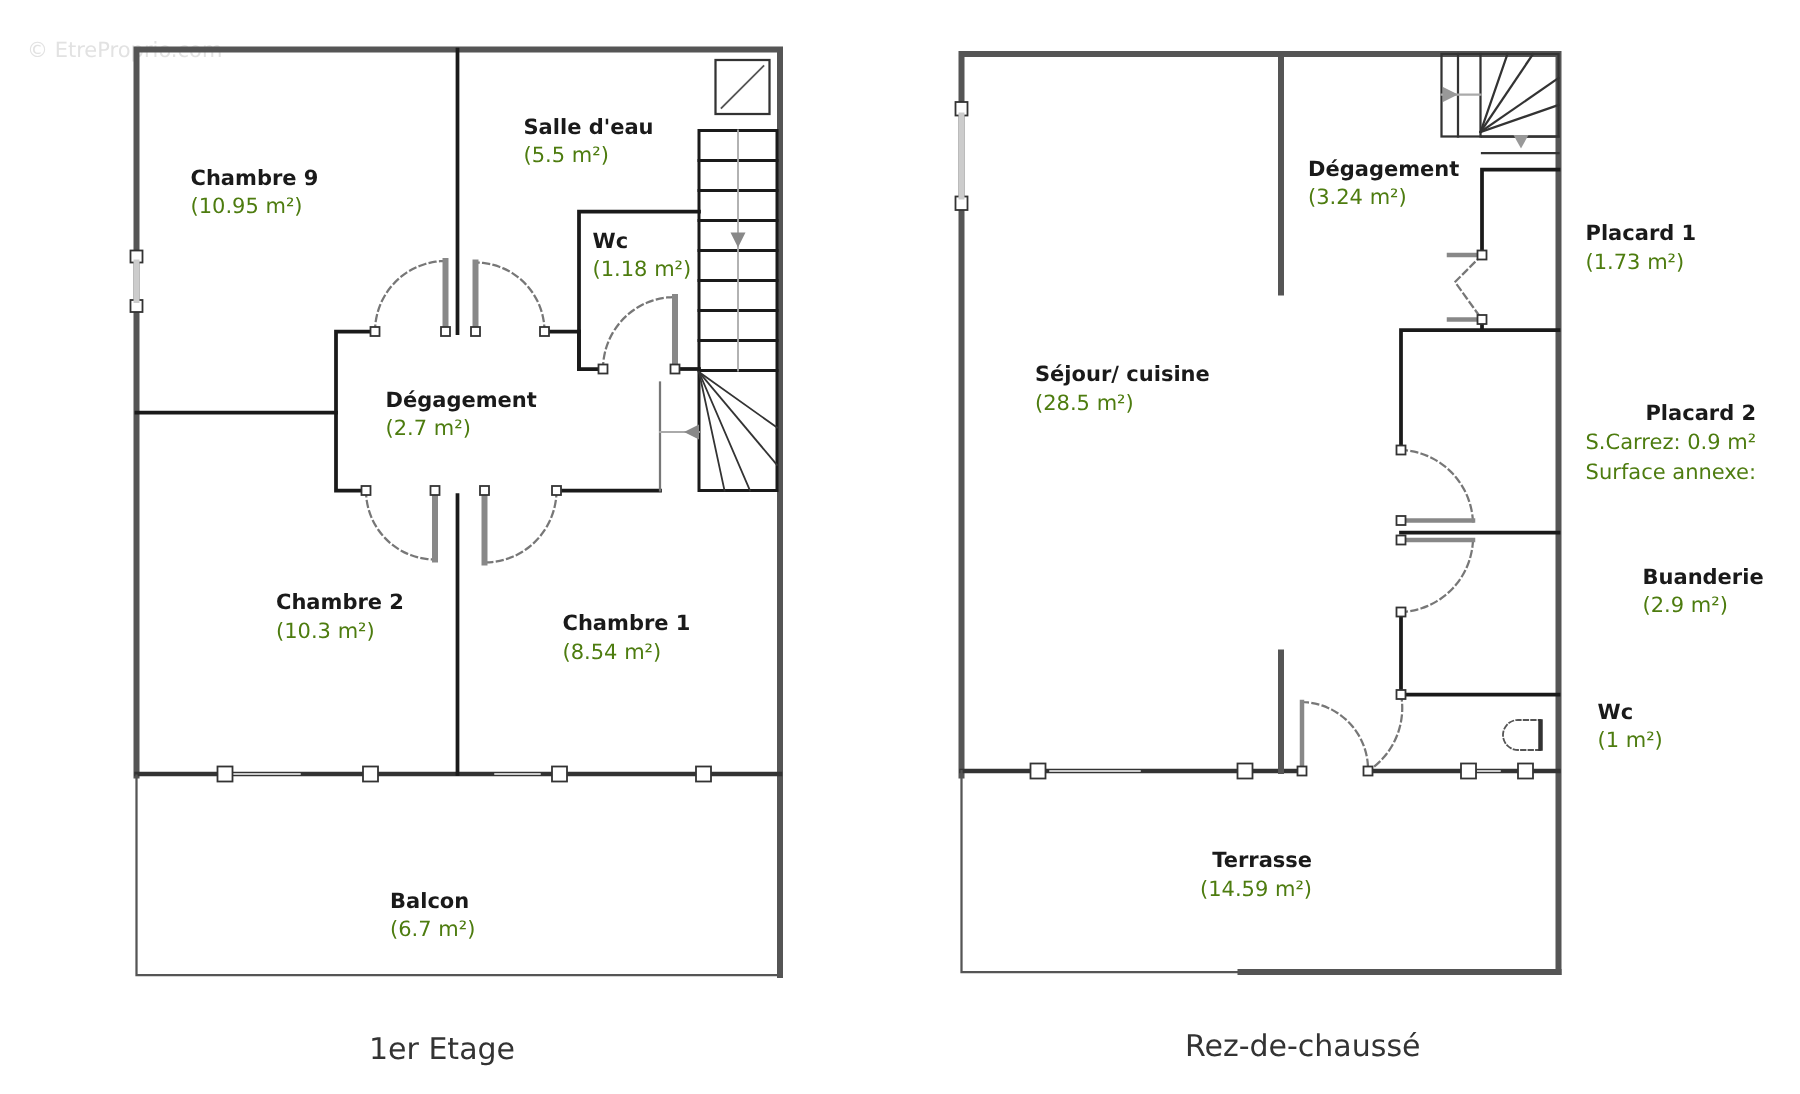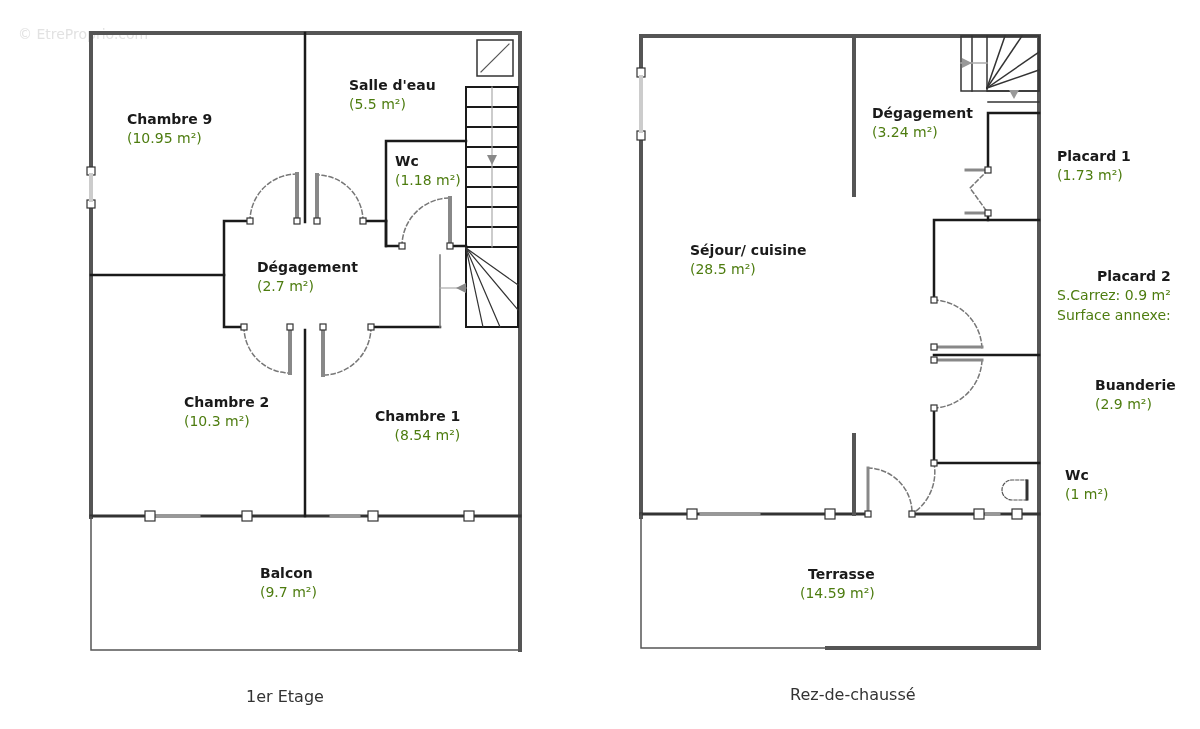--- a/index.html
+++ b/index.html
@@ -1,21 +1,21 @@
 <!DOCTYPE html>
 <html><head>
 <meta charset="utf-8">
 <style>
   html, body { margin: 0; padding: 0; background: #ffffff; }
   body { width: 1200px; height: 729px; position: relative; overflow: hidden; font-family: "DejaVu Sans", sans-serif; }
   svg#plan { position: absolute; left: 0; top: 0; }
   .lbl { position: absolute; white-space: nowrap; }
   .lbl .name { display: block; font-weight: bold; font-size: 14px; color: #1a1a1a; line-height: 18px; }
   .lbl .area { display: block; font-size: 14px; color: #4d7c0f; line-height: 20px; }
-  .floor-title { position: absolute; font-size: 16px; color: #333; white-space: nowrap; }
+  .floor-title { position: absolute; font-size: 20px; color: #333; white-space: nowrap; }
   .watermark { position: absolute; left: 18px; top: 26px; font-size: 14px; color: #e2e2e2; white-space: nowrap; }
 </style>
 </head>
 <body>
 
 <div class="watermark">© EtreProprio.com</div>
 
 <svg id="plan" width="1200" height="729" viewBox="0 0 1200 729">
 
   <g fill="none" stroke-linecap="square">
@@ -192,27 +192,27 @@
   <span class="area">(1.18 m²)</span>
 </div>
 <div class="lbl" style="left:257px;top:258px;">
   <span class="name">Dégagement</span>
   <span class="area">(2.7 m²)</span>
 </div>
 <div class="lbl" style="left:140px;top:393px;margin-left:44px;">
   <span class="name">Chambre 2</span>
   <span class="area">(10.3 m²)</span>
 </div>
-<div class="lbl" style="left:375px;top:407px;text-align:right;">
+<div class="lbl" style="left:375px;top:407px;">
   <span class="name">Chambre 1</span>
   <span class="area">(8.54 m²)</span>
 </div>
-<div class="lbl" style="left:260px;top:564px;">
+<div class="lbl" style="left:260px;top:592px;">
   <span class="name">Balcon</span>
-  <span class="area">(9.7 m²)</span>
+  <span class="area">(6.7 m²)</span>
 </div>
 <div class="floor-title" style="left:246px;top:687px;">1er Etage</div>
 
 <div class="lbl" style="left:872px;top:104px;">
   <span class="name">Dégagement</span>
   <span class="area">(3.24 m²)</span>
 </div>
 <div class="lbl" style="left:690px;top:241px;">
   <span class="name">Séjour/ cuisine</span>
   <span class="area">(28.5 m²)</span>

